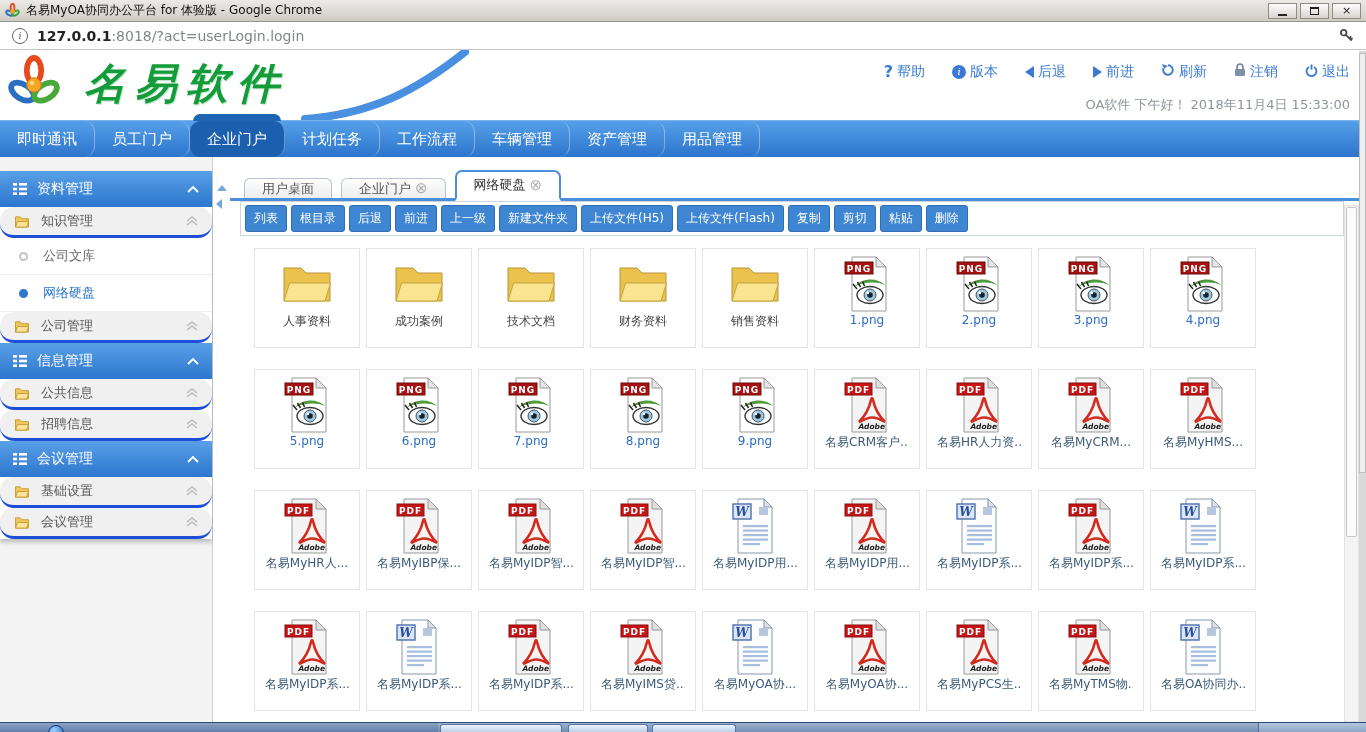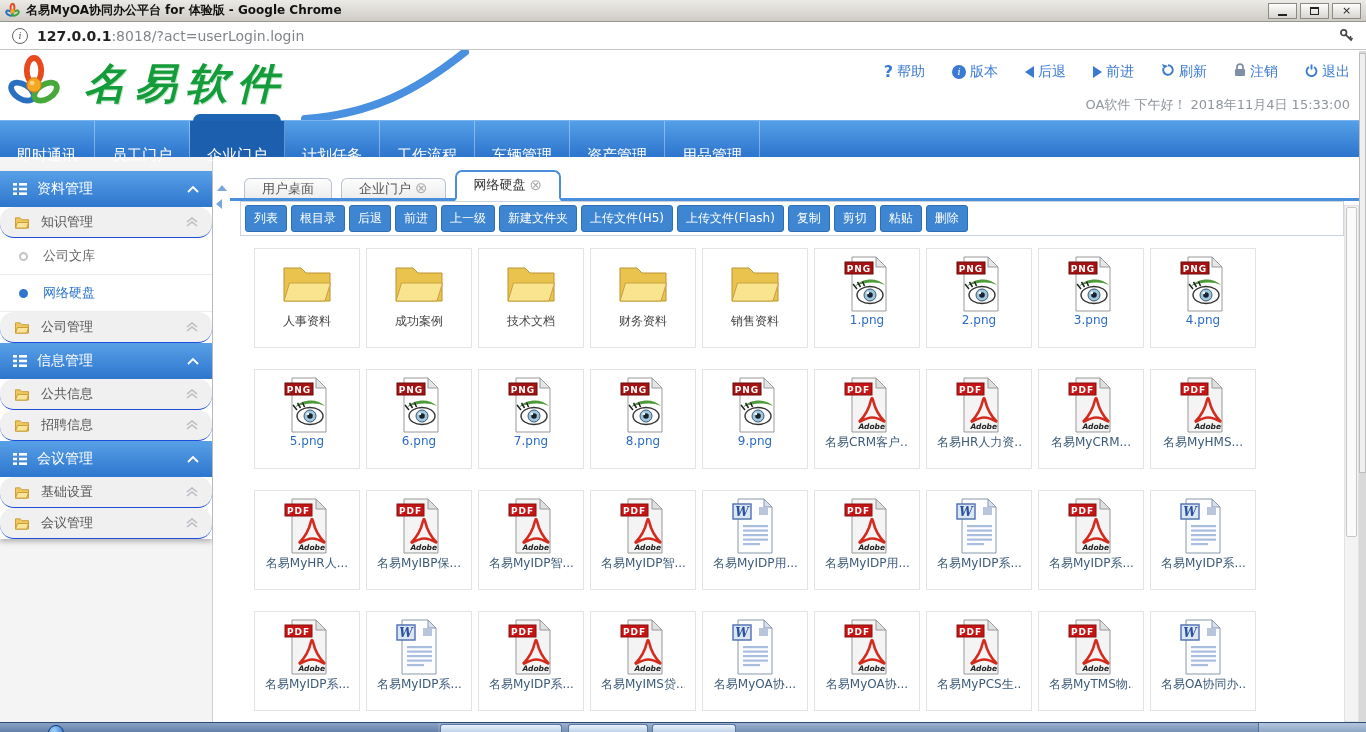--- a/index.html
+++ b/index.html
@@ -3,21 +3,21 @@
 <meta charset="utf-8">
 <style>
   * { box-sizing: border-box; margin: 0; padding: 0; }
   html,body { width:1366px; height:732px; overflow:hidden; }
   body { font-family:"DejaVu Sans","Liberation Sans",sans-serif; background:#fff; position:relative; }
 
   
   .titlebar { height:22px; background:linear-gradient(#eceae6,#cfccc6); border-bottom:1px solid #979590;
     display:flex; align-items:center; padding:0 5px; font-size:12px; color:#111; }
   .tb-logo { width:16px; height:16px; margin-right:5px; display:flex; align-items:center; }
-  .tb-title { flex:1; white-space:nowrap; overflow:hidden;font-weight:bold; }
+  .tb-title { flex:1; white-space:nowrap; overflow:hidden; }
   .winbtns { display:flex; gap:3px; }
   .winbtn { width:29px; height:16px; background:linear-gradient(#fdfdfd,#d8d5cf); border:1px solid #8e8a84;
     display:flex; align-items:center; justify-content:center; font-size:11px; line-height:1; color:#222; cursor:pointer; }
   .glyph-min { width:9px; height:2px; background:#222; margin-top:8px; }
   .glyph-max { width:9px; height:8px; border:1px solid #222; border-top-width:2px; }
 
   
   .urlbar { height:28px; background:#fff; border-bottom:1px solid #c6c6c6; display:flex; align-items:center;
     padding:0 12px; font-size:14px; }
   .info-circle { width:16px; height:16px; border:1.5px solid #5f6368; border-radius:50%; color:#5f6368;
@@ -39,35 +39,35 @@
   .hicon-q { font-weight:bold; font-size:16px; color:#3a7ad2; }
   .hicon-i { width:14px; height:14px; border-radius:50%; background:#3a7ad2; color:#fff; font-size:10px;
     display:flex; align-items:center; justify-content:center; font-family:"DejaVu Serif",serif; font-style:italic; }
   .tri-left { width:0; height:0; border-top:6px solid transparent; border-bottom:6px solid transparent; border-right:9px solid #3a7ad2; }
   .tri-right { width:0; height:0; border-top:6px solid transparent; border-bottom:6px solid transparent; border-left:9px solid #3a7ad2; }
   .greeting { position:absolute; right:16px; top:46px; color:#8f959d; font-size:13px; }
 
   
   .navbar { height:37px; background:linear-gradient(#55a0e8,#2d74cc); border-top:1px solid #7ab2ee;
     display:flex; position:relative; }
-  .nav-item { padding:16px 17px; line-height:36px; color:#fff; font-size:15px; cursor:pointer;
-    border-right:1px solid rgba(255,255,255,.35); white-space:nowrap; }
+  .nav-item { padding:0 17px; line-height:36px; color:#fff; font-size:15px; cursor:pointer;
+    border-right:1px solid rgba(255,255,255,.35); white-space:nowrap;border-radius:11px; }
   .nav-item.active { background:#1b5fae; position:relative; }
   .nav-item.active::before { content:""; position:absolute; top:-7px; left:3px; right:3px; height:7px;
     background:#1d64b2; border-radius:8px 8px 0 0; }
 
   
   .main { display:flex; height:573px; overflow:hidden; }
   .sidebar { width:213px; flex:none; background:#f4f4f4; border-right:1px solid #cfcfcf; padding-top:14px; }
   .side-menu { background:#fff; box-shadow:0 3px 5px rgba(0,0,0,.25); }
   .side-group { height:36px; background:linear-gradient(#58a0e6,#2e76ce); color:#fff; display:flex;
     align-items:center; padding:0 13px; font-size:14px; cursor:pointer; }
   .side-group .gchev { margin-left:auto; display:flex; }
   .sg-icon { margin-right:10px; display:flex; }
-  .side-folder { height:31px; background:#f0f0f0; border-bottom:1px solid #1d4ed8; display:flex;
+  .side-folder { height:31px; background:#f0f0f0; border-bottom:3px solid #1d4ed8; display:flex;
     align-items:center; padding:0 14px; font-size:13px; color:#555; cursor:pointer;border-radius:14px; }
   .side-folder .fico { margin-right:11px; display:flex; }
   .side-folder .dchev { margin-left:auto; display:flex; }
   .side-leaf { height:37px; background:#fff; border-bottom:1px solid #ececec; display:flex;
     align-items:center; padding:0 19px; font-size:13px; color:#666; cursor:pointer; }
   .radio { width:9px; height:9px; border:2px solid #c4c4c4; border-radius:50%; margin-right:15px; background:#fff; }
   .side-leaf.selected { color:#2e76ce; }
   .side-leaf.selected .radio { background:#2e76ce; border-color:#2e76ce; }
 
   .gutter { width:17px; flex:none; background:#fff; position:relative; }

